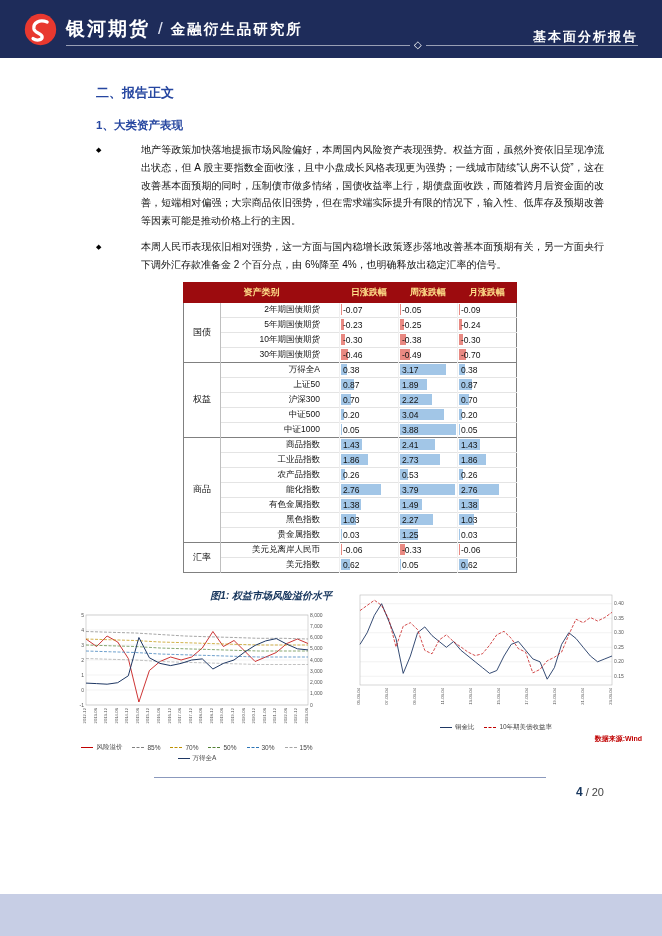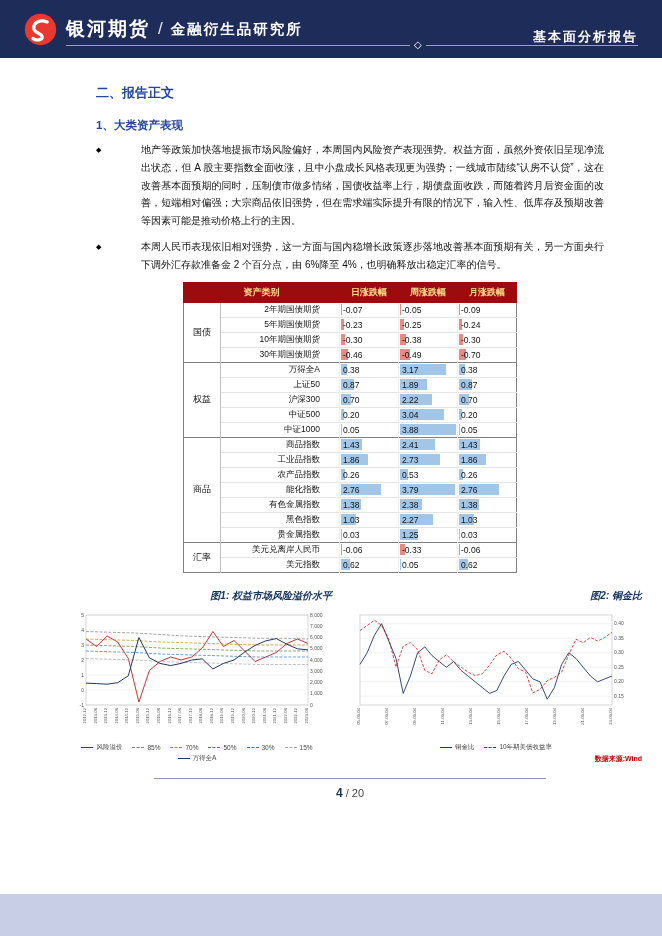--- a/index.html
+++ b/index.html
@@ -42,21 +42,21 @@
   .fig{display:flex;flex-direction:column;}
   .fig-cap{color:#17365d;font-size:10px;font-weight:bold;font-style:italic;margin:0 0 6px;text-align:right;}
   .chart-box{background:#fff;}
   .legend{display:flex;flex-wrap:wrap;gap:2px 10px;justify-content:center;
           font-size:6.5px;color:#444;margin-top:2px;}
   .lg-item{display:inline-flex;align-items:center;gap:3px;}
   .sw{display:inline-block;width:12px;height:0;}
   .src{color:#c00000;font-size:7px;text-align:right;margin-top:2px;font-weight:bold;}
   
   .pageline{margin:14px 58px 0 58px;border-top:1px solid #8b99bd;}
-  .pageno{text-align:center;font-size:11px;margin-top:7px;color:#444;}
+  .pageno{text-align:right;font-size:11px;margin-top:7px;color:#444;}
   .pageno .cur{font-weight:bold;color:#17365d;font-size:12px;}
   .footband{position:absolute;left:0;right:0;bottom:0;height:42px;background:#c7cee5;}
 </style>
 </head>
 <body>
 
 <div class="hdr">
   <svg class="logo" viewBox="0 0 40 40">
     <circle cx="20" cy="20" r="19" fill="#e8382f"></circle>
     <path d="M28 11c-9-4-17 1-16 8 1 6 10 5 10 10 0 4-7 5-11 2" stroke="#ffffff" stroke-width="4" fill="none" stroke-linecap="round"></path>
@@ -172,21 +172,21 @@
         </tr>
         <tr>
           <td class="nm">能化指数</td>
           <td class="val"><div class="bar" style="width: 69%; background: rgb(157, 195, 230);"></div><span>2.76</span></td>
           <td class="val"><div class="bar" style="width: 94.75%; background: rgb(157, 195, 230);"></div><span>3.79</span></td>
           <td class="val"><div class="bar" style="width: 69%; background: rgb(157, 195, 230);"></div><span>2.76</span></td>
         </tr>
         <tr>
           <td class="nm">有色金属指数</td>
           <td class="val"><div class="bar" style="width: 34.5%; background: rgb(157, 195, 230);"></div><span>1.38</span></td>
-          <td class="val"><div class="bar" style="width: 37.25%; background: rgb(157, 195, 230);"></div><span>2.38</span></td>
+          <td class="val"><div class="bar" style="width: 37.25%; background: rgb(157, 195, 230);"></div><span>1.49</span></td>
           <td class="val"><div class="bar" style="width: 34.5%; background: rgb(157, 195, 230);"></div><span>1.38</span></td>
         </tr>
         <tr>
           <td class="nm">黑色指数</td>
           <td class="val"><div class="bar" style="width: 25.75%; background: rgb(157, 195, 230);"></div><span>1.03</span></td>
           <td class="val"><div class="bar" style="width: 56.75%; background: rgb(157, 195, 230);"></div><span>2.27</span></td>
           <td class="val"><div class="bar" style="width: 25.75%; background: rgb(157, 195, 230);"></div><span>1.03</span></td>
         </tr>
         <tr>
           <td class="nm">贵金属指数</td>
@@ -295,21 +295,20 @@
               <span>15%</span>
             </span>
             <span class="lg-item">
               <span class="sw" style="border-top: 1.6px solid rgb(31, 56, 100);"></span>
               <span>万得全A</span>
             </span>
           </div>
       </div>
     </div>
     <div class="fig">
-      <div class="fig-cap">图2: 铜金比</div>
       <div class="chart-box">
         <svg id="chart2" width="292" height="128">
             <line x1="10" y1="87.29032258064517" x2="262" y2="87.29032258064517" stroke="#e4e4e4" stroke-width="0.5"></line>
             <line x1="10" y1="72.77419354838709" x2="262" y2="72.77419354838709" stroke="#e4e4e4" stroke-width="0.5"></line>
             <line x1="10" y1="58.25806451612903" x2="262" y2="58.25806451612903" stroke="#e4e4e4" stroke-width="0.5"></line>
             <line x1="10" y1="43.741935483870975" x2="262" y2="43.741935483870975" stroke="#e4e4e4" stroke-width="0.5"></line>
             <line x1="10" y1="29.22580645161291" x2="262" y2="29.22580645161291" stroke="#e4e4e4" stroke-width="0.5"></line>
             <line x1="10" y1="14.709677419354833" x2="262" y2="14.709677419354833" stroke="#e4e4e4" stroke-width="0.5"></line>
             <rect x="10" y="6" width="252" height="90" fill="none" stroke="#bbbbbb" stroke-width="0.6"></rect>
             <text x="264" y="88.89032258064516" font-size="5" fill="#555" text-anchor="start">0.15</text>

